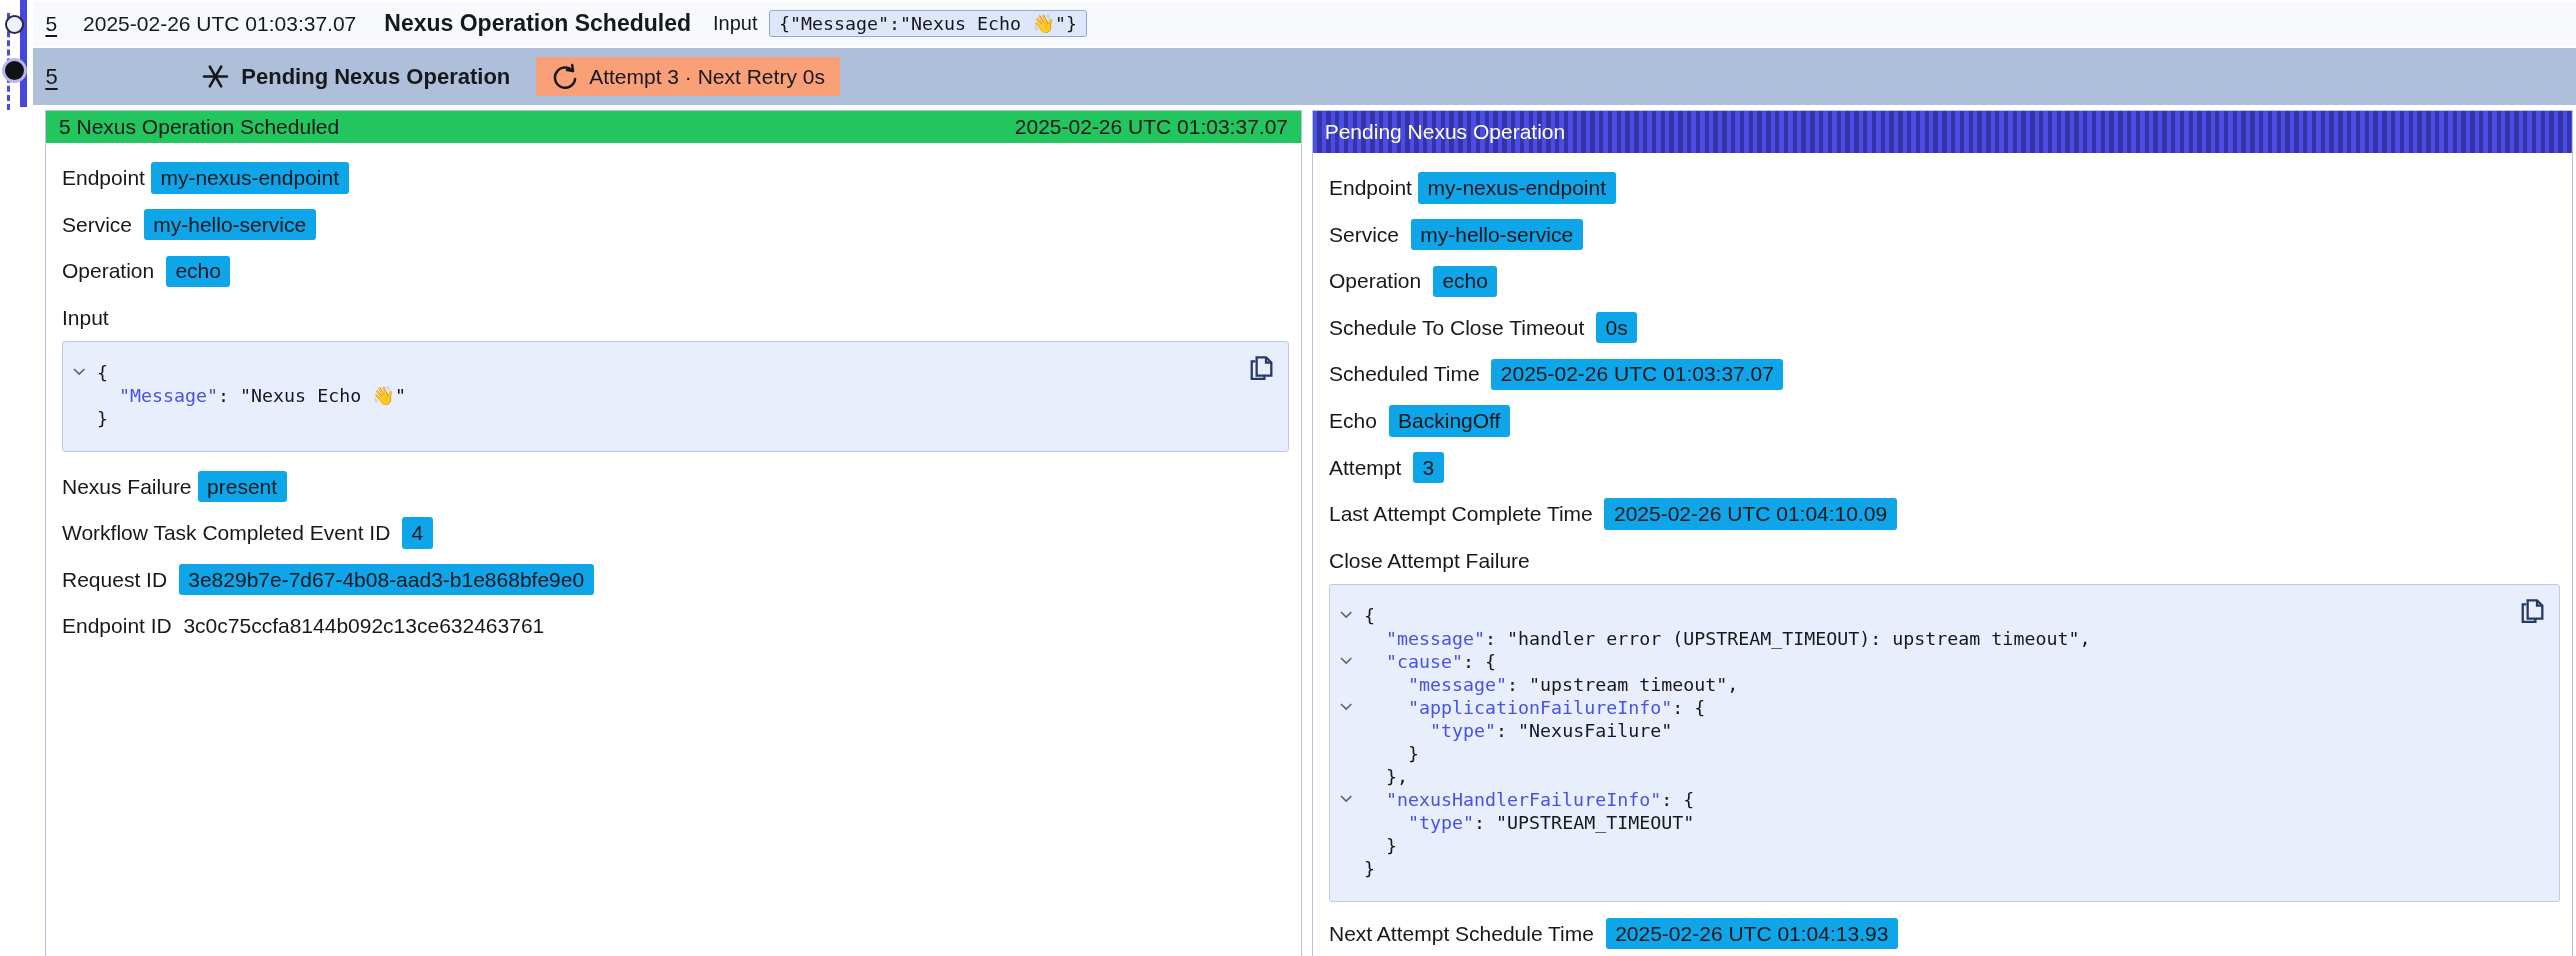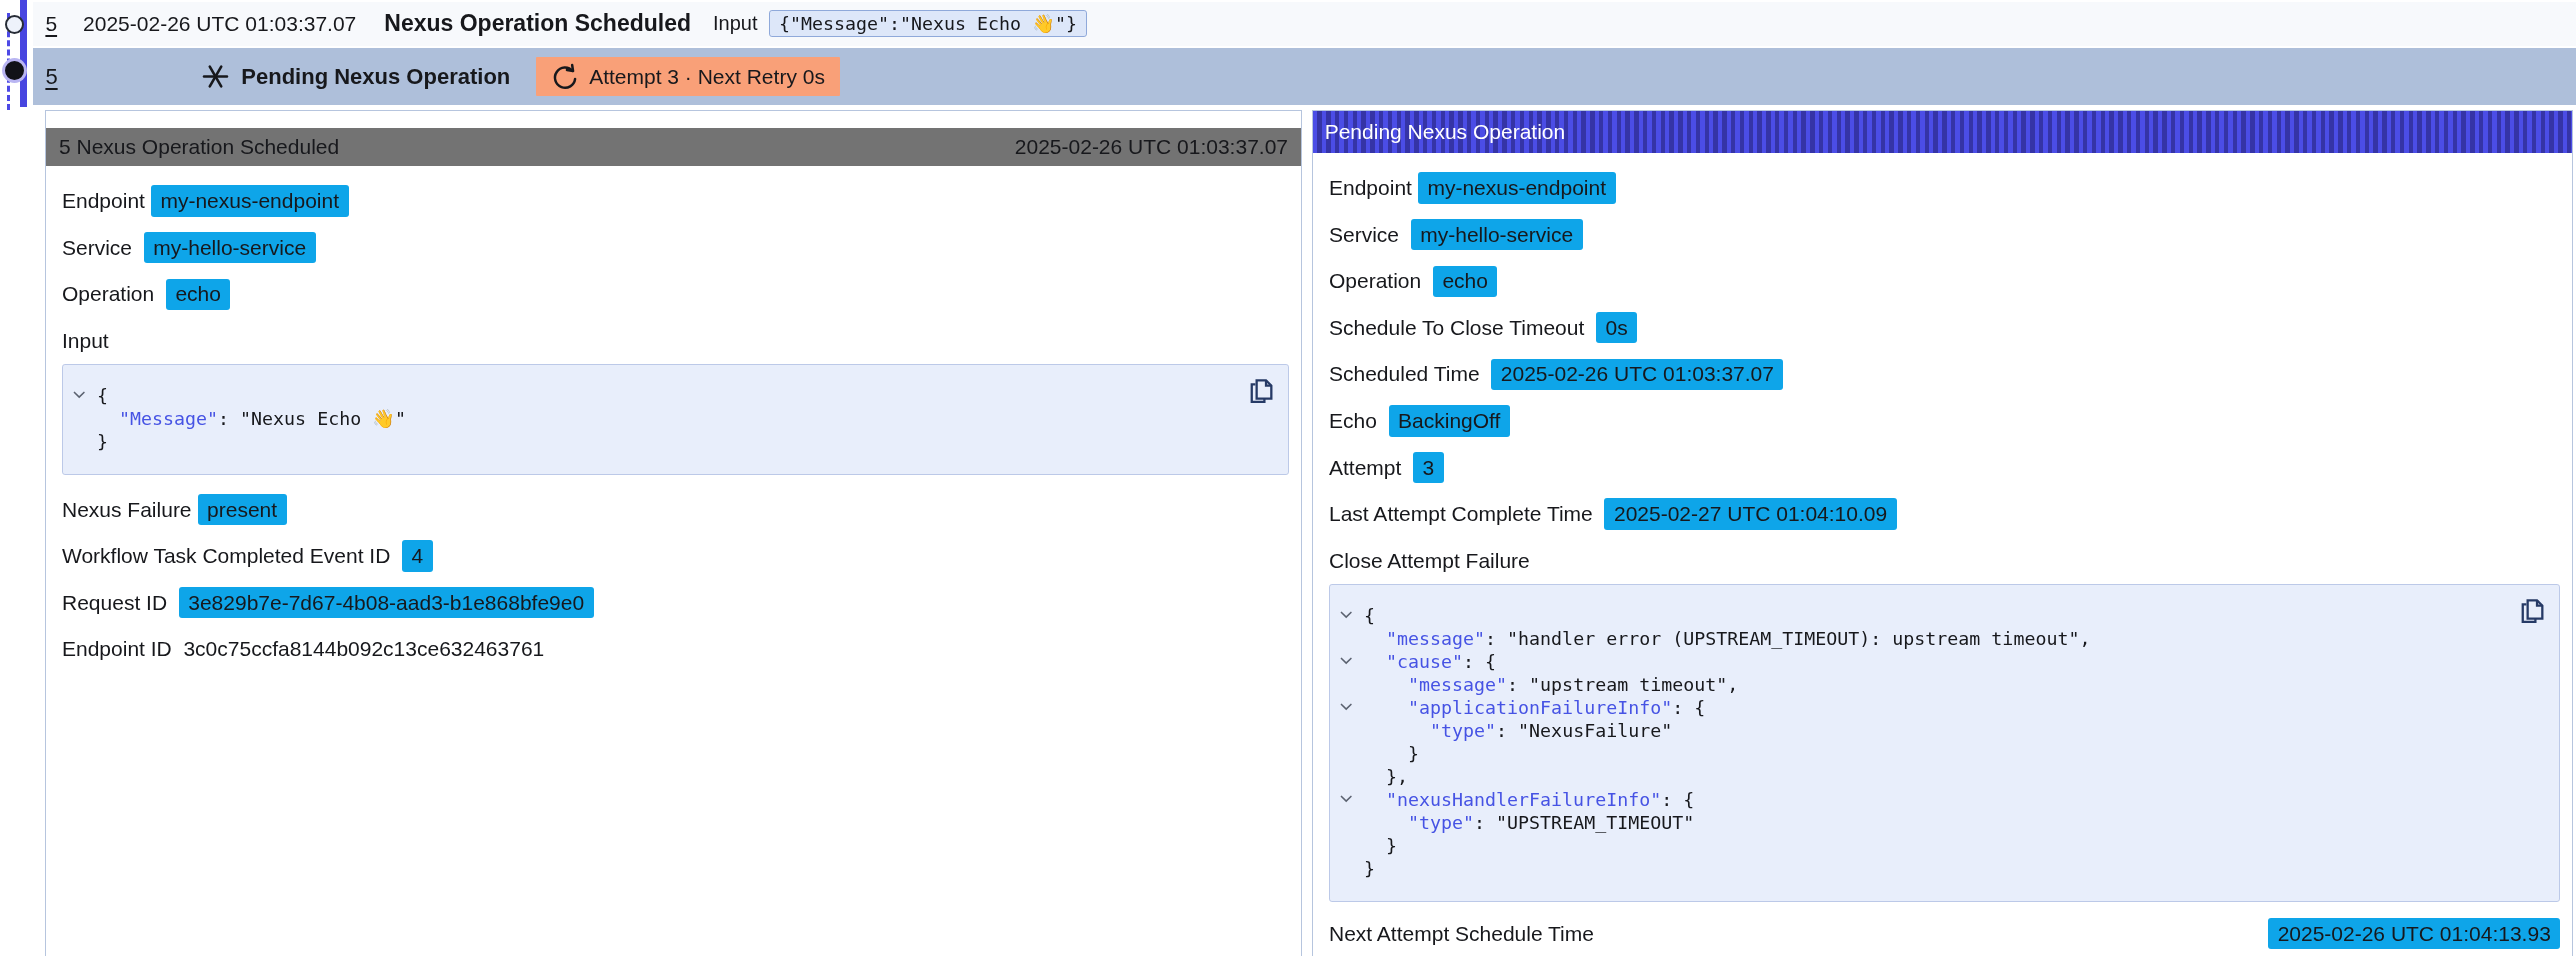--- a/index.html
+++ b/index.html
@@ -28,40 +28,40 @@
     background:#dde7f9;border:1.5px solid #8fa9da;border-radius:2.9px;padding:2.2px 8.8px;}
   .asterisk{margin-left:143px;display:flex;align-items:center;}
   .row2-title{margin-left:11.7px;font-weight:700;}
   .retry-badge{margin-left:26px;background:#f9a078;border-radius:1px;padding:5.1px 14.6px;
     display:flex;align-items:center;gap:10.3px;font-size:21px;color:#17181c;}
   
   .card{position:absolute;top:110px;height:854px;background:#ffffff;
     border:1.5px solid #b6c5de;border-bottom:none;box-sizing:border-box;}
   .card-left{left:45px;width:1257px;}
   .card-right{left:1312px;width:1261px;}
-  .card-header{height:38px;display:flex;align-items:center;justify-content:space-between;
-    padding:0 13px;background:#737373;font-size:21px;margin-top:17px;}
+  .card-header{height:32px;display:flex;align-items:center;justify-content:space-between;
+    padding:0 13px;background:#22c55e;font-size:21px;}
   .card-header-striped{height:42px;display:flex;align-items:center;padding:0 11.7px;
     color:#ffffff;font-size:21px;font-weight:500;
     background:repeating-linear-gradient(90deg,#4b4de6 0 4.4px,#3534a6 4.4px 8.8px);}
   .card-body{padding:0 11.7px 0 16px;}
   .field-row{display:flex;align-items:center;gap:11.7px;height:32px;margin-top:14.6px;font-size:21px;}
   .card-body > .fields:first-child > .field-row:first-child{margin-top:19px;}
   .fields > .field-row:first-child{margin-top:19px;gap:6px;}
   .chip{background:#0ea5e9;border-radius:3px;padding:3.7px 9.5px;white-space:nowrap;}
   .link-value{text-underline-offset:5.1px;text-decoration-thickness:1.5px;cursor:pointer;}
   .section-label{margin-top:17.6px;height:26px;display:flex;align-items:center;font-size:21px;}
   .code-box{position:relative;margin-top:10.3px;background:#e8eefb;border:1.5px solid #bcc9e8;
     border-radius:2.9px;padding:19px 66px 20.5px 0;}
   .code-line{position:relative;padding-left:34px;font-family:"DejaVu Sans Mono",monospace;
     font-size:18.3px;line-height:23px;white-space:pre;color:#17181c;}
   .json-key{color:#4653e4;}
   .chev{position:absolute;left:9.5px;top:6.6px;line-height:0;}
   .copy-btn{position:absolute;top:10.3px;right:13px;width:31px;height:31px;cursor:pointer;}
-  .footer-row{margin-top:16px;justify-content:space-between;}
+  .footer-row{margin-top:16px;}
 </style>
 </head>
 <body>
 
 <div class="gutter-dash"></div>
 <div class="gutter-bar"></div>
 <div class="dot dot-open"></div>
 <div class="dot dot-filled"></div>
 
 <div class="event-row1">
@@ -182,21 +182,21 @@
         <div class="field-row">
           <span class="field-label">Echo</span>
           <span class="chip">BackingOff</span>
         </div>
         <div class="field-row">
           <span class="field-label">Attempt</span>
           <span class="chip">3</span>
         </div>
         <div class="field-row">
           <span class="field-label">Last Attempt Complete Time</span>
-          <span class="chip">2025-02-27 UTC 01:04:10.09</span>
+          <span class="chip">2025-02-26 UTC 01:04:10.09</span>
         </div>
       </div>
     <div class="section-label">Close Attempt Failure</div>
     <div class="code-box">
       <span class="copy-btn">
         <svg width="31" height="31" viewBox="0 0 38 38">
           <g fill="none" stroke="#263a66" stroke-width="2.8">
             <path d="M15.5 6.5 H27 L33.5 13 V29 H15.5 Z"></path>
             <path d="M27 6.5 V13 H33.5"></path>
             <path d="M14 11.5 H9.5 V33 H25 V28.5"></path>

